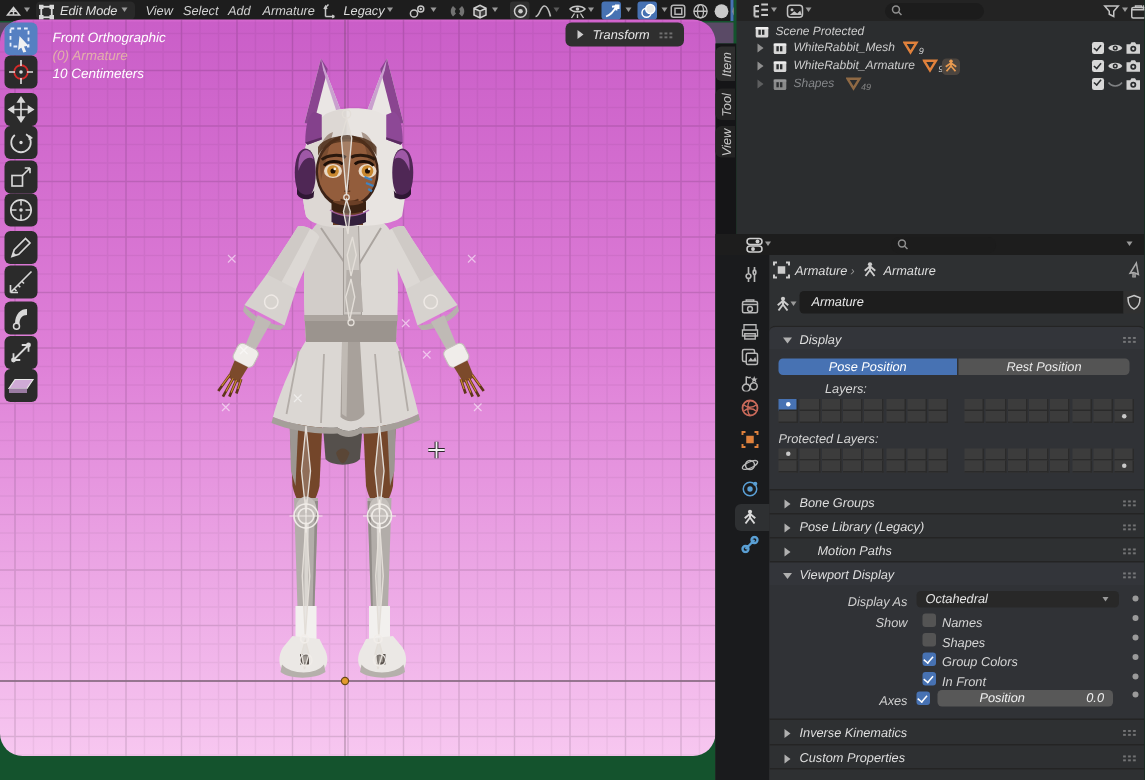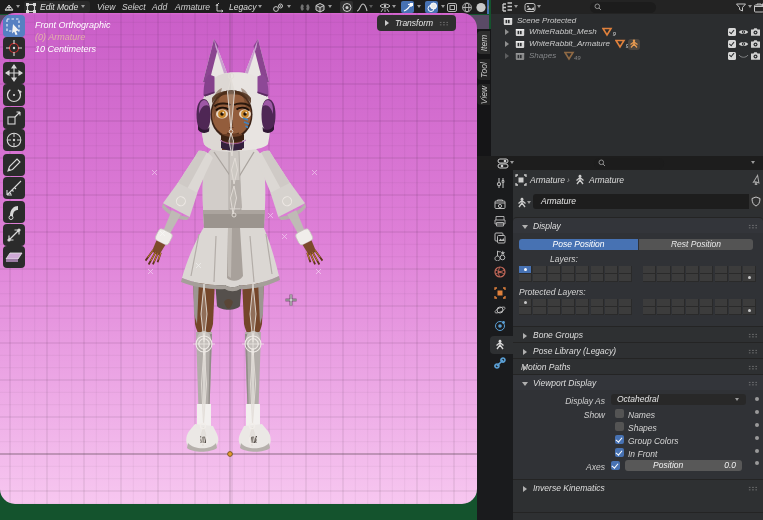--- a/index.html
+++ b/index.html
@@ -669,21 +669,21 @@
           <span class="cell" style="left:42.9px;top:7.6px;"></span>
           <span class="cell" style="left:57.2px;top:7.6px;"></span>
           <span class="cell" style="left:71.5px;top:7.6px;"></span>
           <span class="cell" style="left:85.8px;top:7.6px;"></span>
           <span class="cell" style="left:100.1px;top:7.6px;">
             <span class="dot" style="left:5px;top:2px;"></span>
           </span>
         </div>
       <div class="phdr" style="top:156px;"><span class="parr"></span><span style="margin-left:20px;text-align:center;">Bone Groups</span><span class="dots"></span></div>
       <div class="phdr" style="top:172px;"><span class="parr"></span><span style="margin-left:20px;">Pose Library (Legacy)</span><span class="dots"></span></div>
-      <div class="phdr" style="top:188px;"><span class="parr"></span><span style="margin-left:8px;">Motion Paths</span><span class="dots"></span></div>
+      <div class="phdr" style="top:188px;"><span class="parr"></span><span style="margin-left:32px;">Motion Paths</span><span class="dots"></span></div>
       <div class="phdr" style="top:204px;background:#33353a;"><span class="parr open" style="left:9px"></span><span style="margin-left:20px;">Viewport Display</span><span class="dots"></span></div>
       <div class="abs" style="left:0;top:220px;width:250px;height:89px;background:#303236;"></div>
       <div class="lbl" style="left:0;top:226px;width:92px;">Display As</div>
       <div class="abs" style="left:98px;top:224px;width:135px;height:11px;background:#282828;border-radius:3px;color:#e5e5e5;"><span style="margin-left:6px;line-height:11px;">Octahedral</span></div>
       <div class="car" style="left:222px;top:228px;"></div>
       <div class="adot" style="top:227px;"></div>
       <div class="lbl" style="left:0;top:240px;width:92px;">Show</div>
       <div class="chk" style="left:102px;top:239px;"></div>
         <span class="abs" style="left:115px;top:240px;">Names</span>
       <div class="adot" style="top:240px;"></div>
@@ -694,16 +694,17 @@
         <span class="abs" style="left:115px;top:266px;">Group Colors</span>
       <div class="adot" style="top:266px;"></div>
       <div class="chk on" style="left:102px;top:278px;"></div>
         <span class="abs" style="left:115px;top:279px;">In Front</span>
       <div class="adot" style="top:279px;"></div>
       <div class="lbl" style="left:0;top:292px;width:92px;">Axes</div>
       <div class="chk on" style="left:98px;top:291px;"></div>
       <div class="abs" style="left:112px;top:290px;width:117px;height:11px;background:#585858;border-radius:3px;color:#f0f0f0;"><span style="margin-left:28px;line-height:11px;">Position</span><span style="position:absolute;right:6px;line-height:11px;">0.0</span></div>
       <div class="adot" style="top:291px;"></div>
       <div class="phdr" style="top:309px;"><span class="parr"></span><span style="margin-left:20px;">Inverse Kinematics</span><span class="dots"></span></div>
+      <div class="phdr" style="top:326px;"><span class="parr"></span><span style="margin-left:20px;">Custom Properties</span><span class="dots"></span></div>
       <div class="abs" style="left:0;top:342px;width:250px;height:8px;border-top:1px solid #242424;background:#2e3032;"></div>
     </div>
   </div>
 </div>
 
 </body></html>

